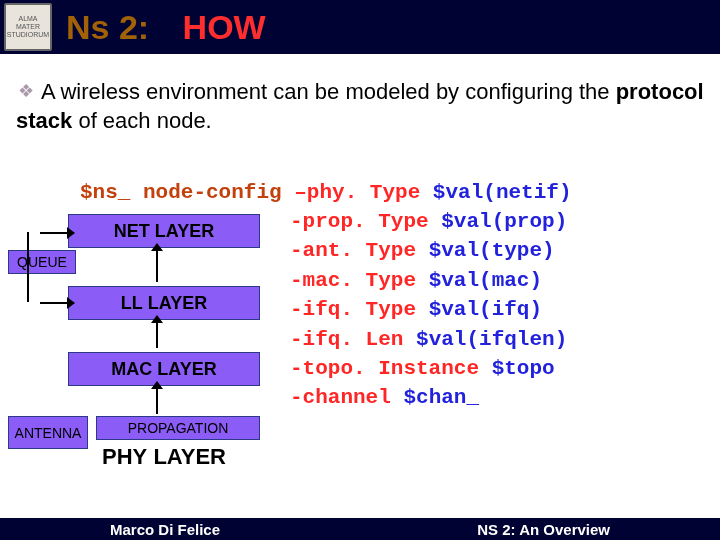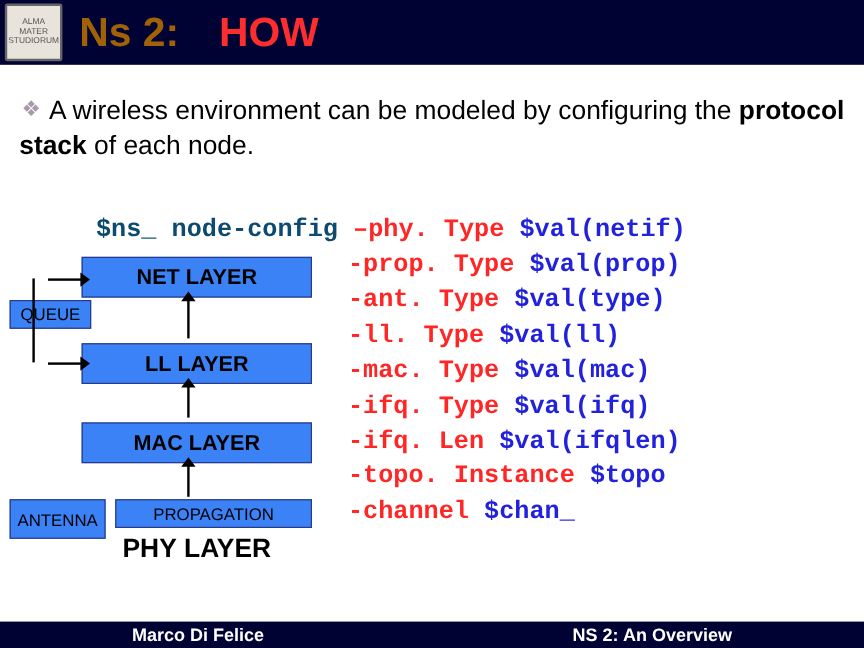--- a/index.html
+++ b/index.html
@@ -67,42 +67,42 @@
   .code-block {
     position: absolute;
     left: 80px;
     top: 0;
     font-family: "Courier New", Courier, monospace;
     font-size: 21px;
     font-weight: bold;
     line-height: 1.4;
   }
   .code-line { white-space: pre; }
-  .c-black { color: #0c4a6e; }
+  .c-black { color: #c2410c; }
   .c-red { color: #ff2626; }
   .c-blue { color: #2222dd; }
   .code-rest {
     position: absolute;
     left: 290px;
     top: 29px;
     font-family: "Courier New", Courier, monospace;
     font-size: 21px;
     font-weight: bold;
     line-height: 1.4;
   }
   .stack {
     position: absolute;
     left: 8px;
     top: 28px;
     width: 270px;
     height: 290px;
   }
   .stack-box {
     position: absolute;
-    background: #3b82f6;
+    background: #8b5cf6;
     border: 1.5px solid #2a3988;
     text-align: center;
     font-size: 18px;
     display: flex;
     align-items: center;
     justify-content: center;
   }
   .big-box { width: 192px; height: 34px; left: 60px; }
   .small-box { font-size: 14px; text-align: right; }
   .arrow {
@@ -167,21 +167,20 @@
 
 <div class="diagram-area">
 
   <div class="code-block">
     <span class="c-black">$ns_ node-config</span><span class="c-red"> –phy. Type</span><span class="c-blue"> $val(netif)</span>
   </div>
 
   <div class="code-rest">
     <div class="code-line"><span class="c-red">-prop. Type</span><span class="c-blue"> $val(prop)</span></div>
     <div class="code-line"><span class="c-red">-ant. Type</span><span class="c-blue"> $val(type)</span></div>
-    <div class="code-line"><span class="c-red">-ll. Type</span><span class="c-blue"> $val(ll)</span></div>
     <div class="code-line"><span class="c-red">-mac. Type</span><span class="c-blue"> $val(mac)</span></div>
     <div class="code-line"><span class="c-red">-ifq. Type</span><span class="c-blue"> $val(ifq)</span></div>
     <div class="code-line"><span class="c-red">-ifq. Len</span><span class="c-blue"> $val(ifqlen)</span></div>
     <div class="code-line"><span class="c-red">-topo. Instance</span><span class="c-blue"> $topo</span></div>
     <div class="code-line"><span class="c-red">-channel</span><span class="c-blue"> $chan_</span></div>
   </div>
 
   <div class="stack">
     <div class="stack-box big-box" style="top:8px">
       <span><b><b>NET</b> LAYER</b></span>

